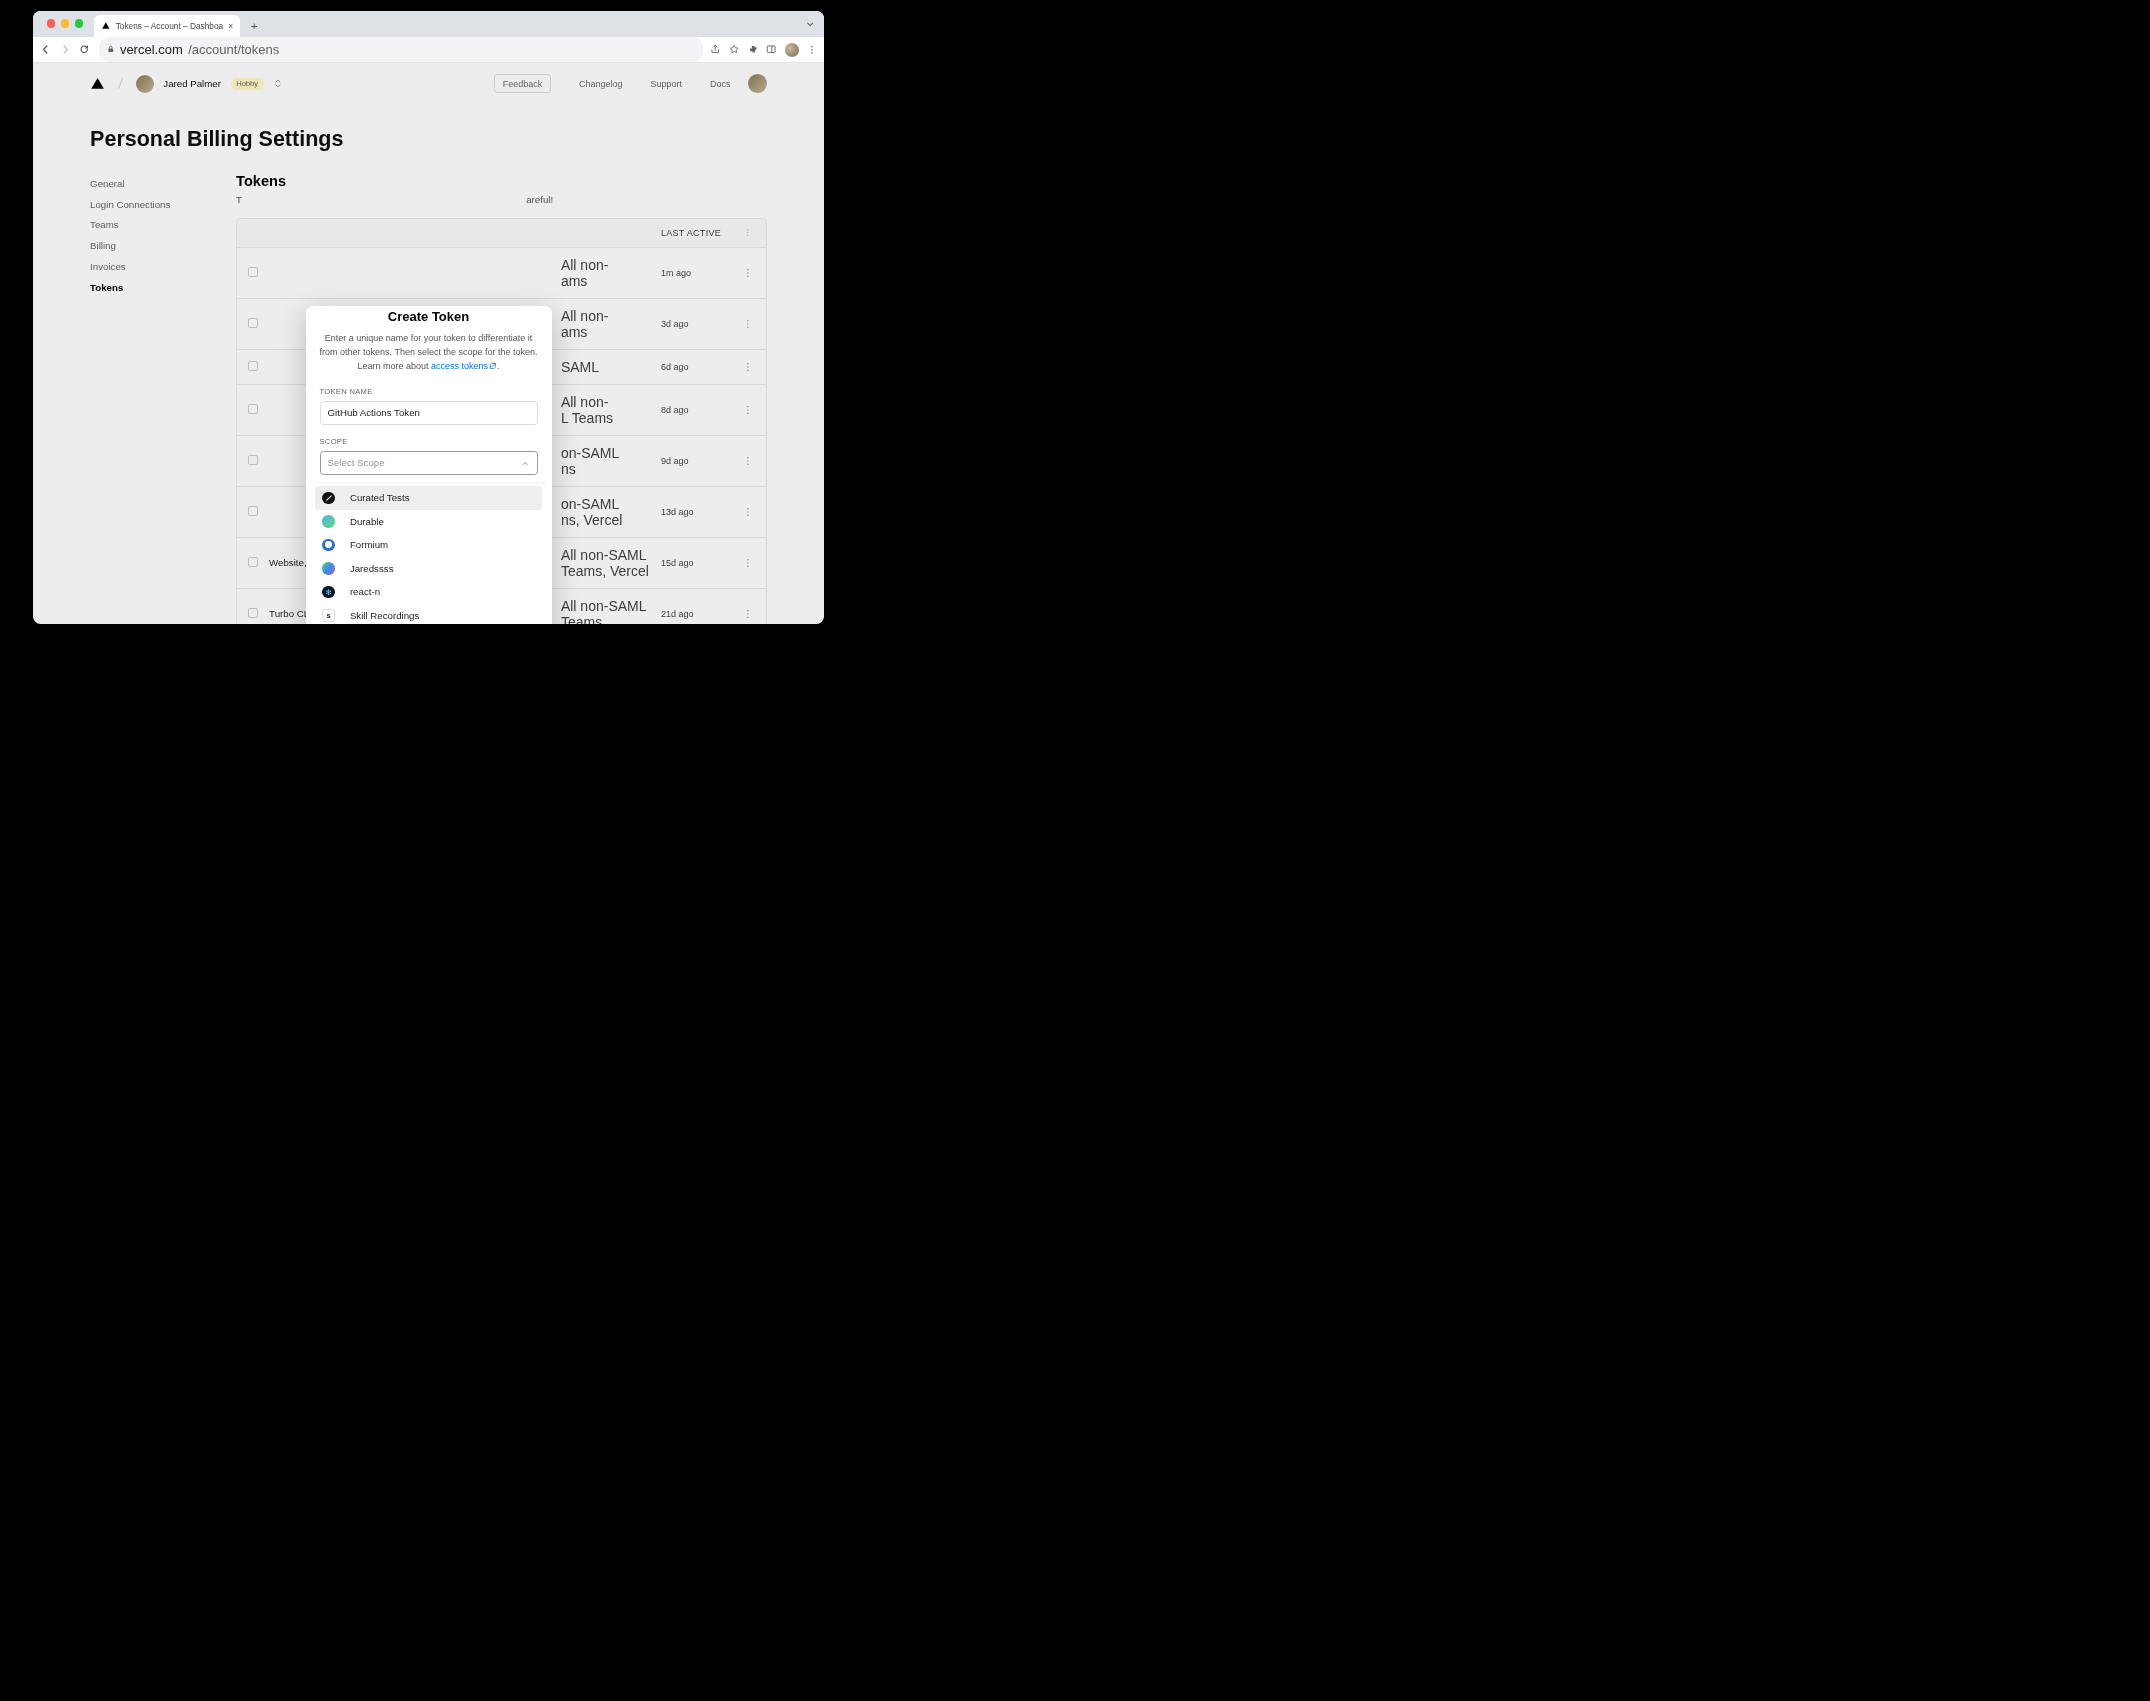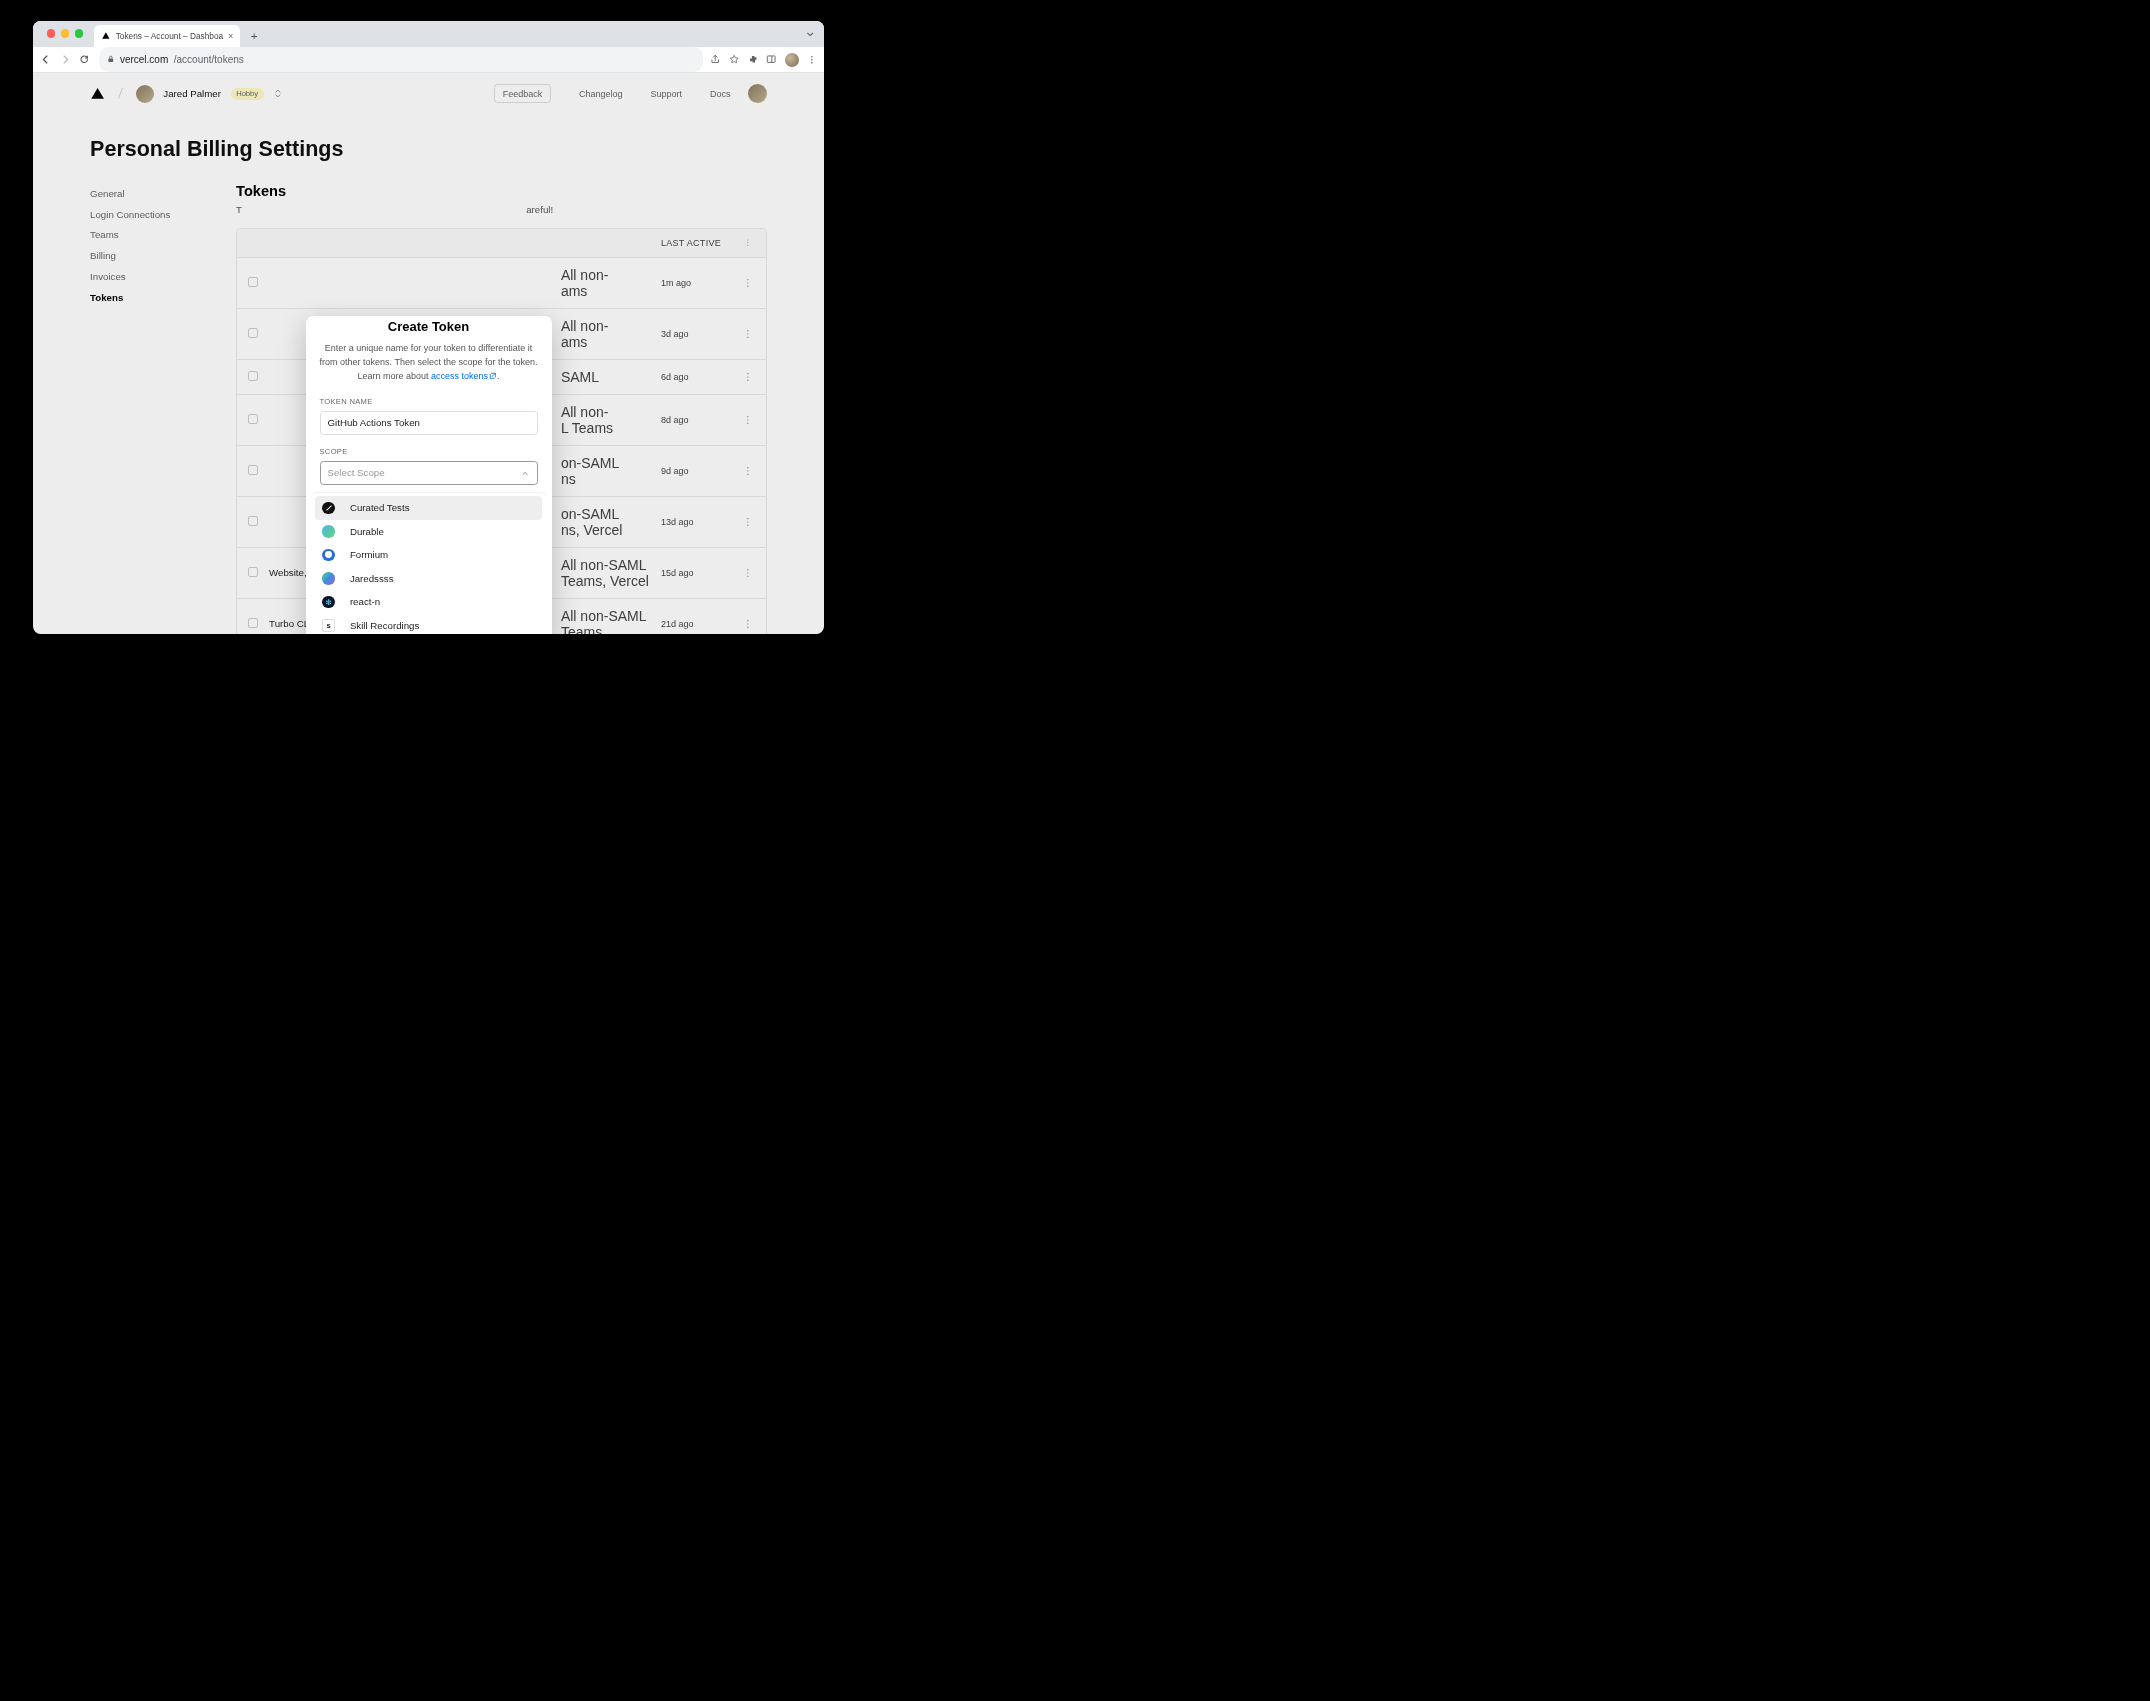--- a/index.html
+++ b/index.html
@@ -6,21 +6,21 @@
 body {
   font-family: -apple-system, BlinkMacSystemFont, "Segoe UI", Helvetica, Arial, sans-serif;
   background: #000;
   width: 1075px;
   height: 851px;
   overflow: hidden;
   font-size: 9.7px;
 }
 .browser-window {
   position: absolute;
-  top: 21px; left: 33px;
+  top: 11px; left: 33px;
   width: 791px; height: 613px;
   background: #fff;
   border-radius: 7.6px;
   overflow: hidden;
   box-shadow: 0 7px 28px rgba(0,0,0,.4);
 }
 .tab-strip {
   height: 26px;
   background: #dee1e6;
   display: flex;
@@ -62,21 +62,21 @@
 .nav-ico.dis { color:#bbb; }
 .url-box {
   flex: 1;
   height: 25px;
   background: #f1f3f4;
   border-radius: 9.7px;
   display: flex; align-items: center;
   padding: 0 8.3px;
   gap: 5.5px;
   color: #202124;
-  font-size: 10px;
+  font-size: 13px;
 }
 .url-box .lock { color:#5f6368; font-size:7.6px; }
 .url-host { color:#202124; }
 .url-path { color:#5f6368; }
 .ext-icons { display:flex; gap:8.3px; align-items:center; color:#5f6368; }
 .avatar-chrome { width:14px; height:14px; border-radius:50%; background: radial-gradient(circle at 35% 35%, #c9b89a, #7a6a52); }
 
 .viewport {
   position: relative;
   height: calc(100% - 52px);

